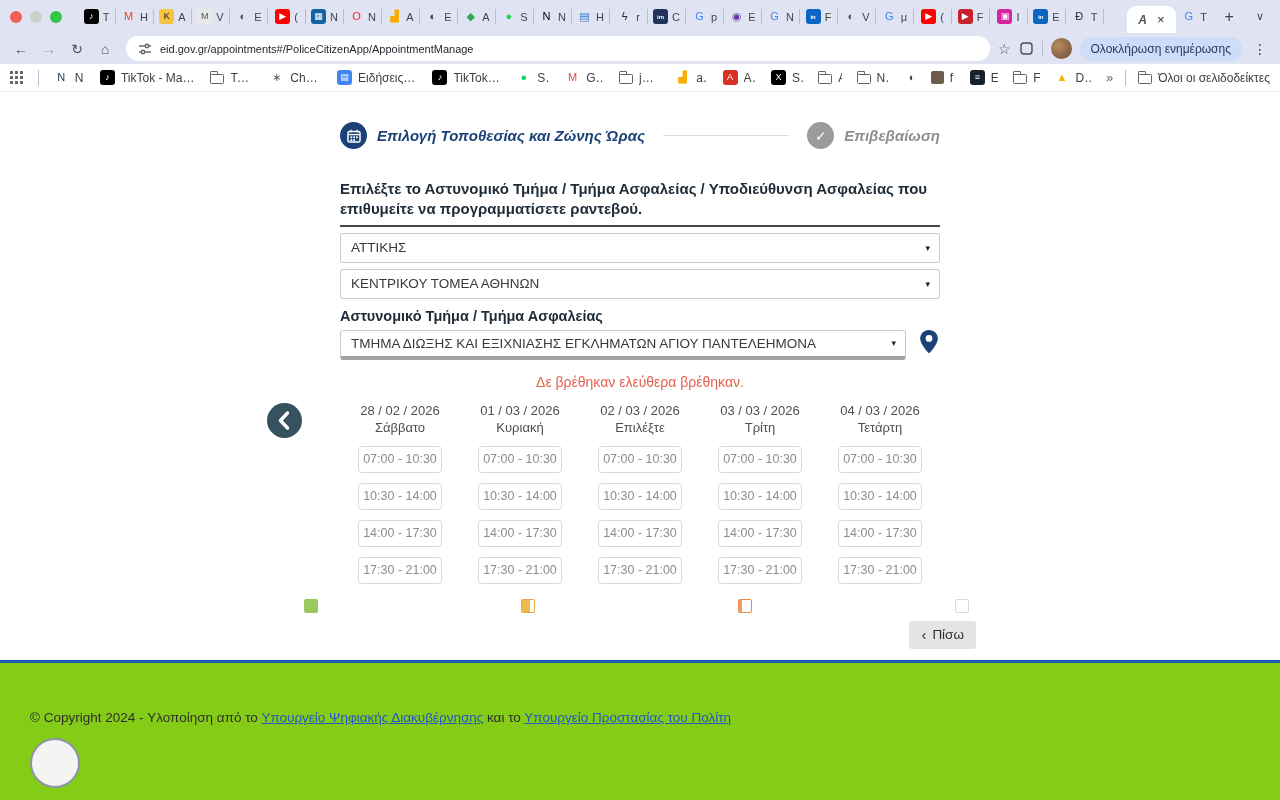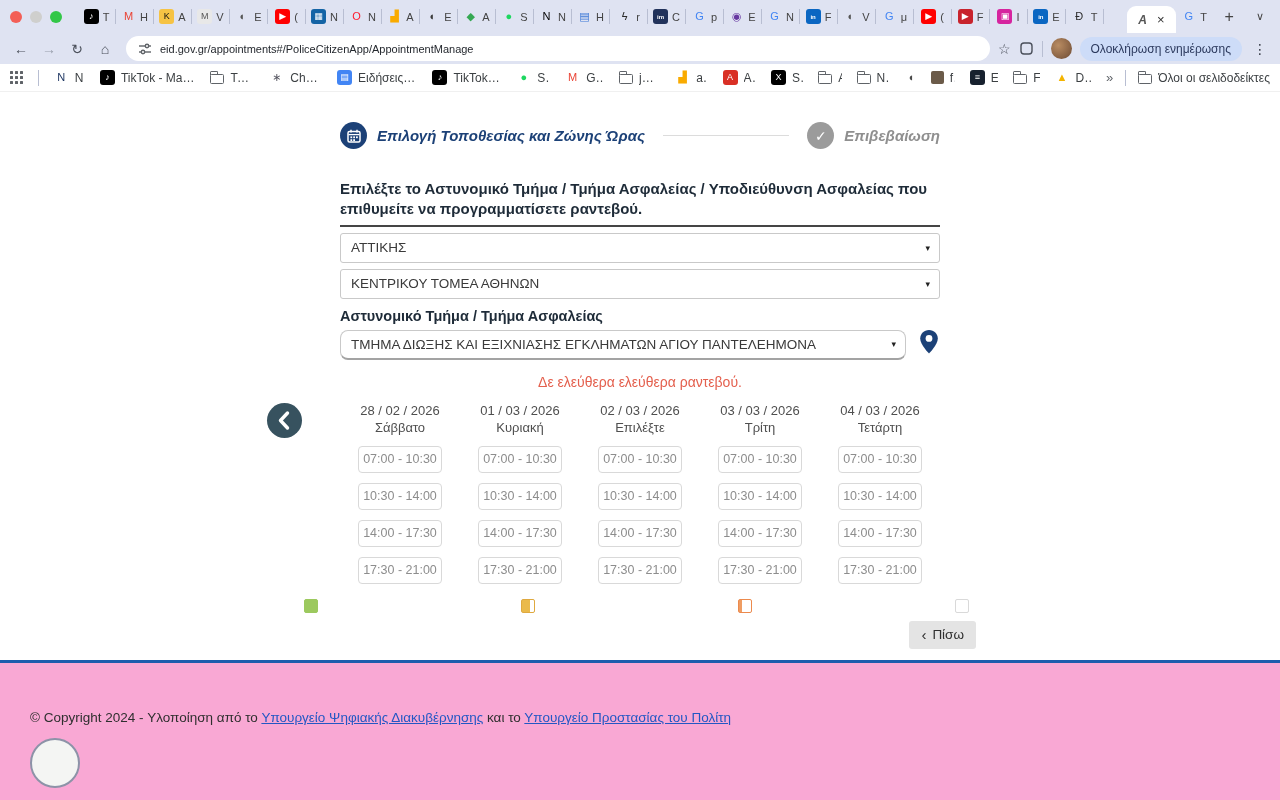--- a/index.html
+++ b/index.html
@@ -83,21 +83,21 @@
   .heading { margin-top:30px; font-size:15px; font-weight:bold; color:#1e2b38;
     line-height:1.35; padding-bottom:5px; border-bottom:2px solid #454545; }
   
   .field-label { margin-top:9px; font-size:14.5px; font-weight:bold; color:#1e2b38; }
   .select { margin-top:6px; height:30px; border:1px solid #c9c9c9; border-radius:3px;
     display:flex; align-items:center; padding:0 26px 0 10px; font-size:13.5px; color:#3a3a3a;
     position:relative; background:#fff; }
   .select .caret { position:absolute; right:9px; top:50%; transform:translateY(-50%);
     font-size:9px; color:#222; }
   .field3-row { display:flex; align-items:center; gap:12px; }
-  .field3-row .select { flex:1; border-bottom:2px solid #a3a3a3;border-radius:8px; }
+  .field3-row .select { flex:1; border-bottom:4px solid #a3a3a3; }
   .pin { flex-shrink:0; display:flex; }
   
   .no-slots { margin-top:14px; text-align:center; color:#e4604e; font-size:14px; }
   .calendar { position:relative; width:600px; margin:13px auto 0; }
   .prev-btn { position:absolute; left:-73px; top:0; width:35px; height:35px; border-radius:50%;
     background:#37525f; display:flex; align-items:center; justify-content:center; }
   .day-columns { display:flex; }
   .day-col { width:120px; text-align:center; }
   .day-date { font-size:13px; color:#4f4f4f; }
   .day-name { font-size:13px; color:#4f4f4f; margin-top:2px; }
@@ -108,21 +108,21 @@
   .legend { width:672px; margin:15px auto 0; display:flex; justify-content:space-between;
     align-items:center; font-size:13.5px; color:#3f3f3f; }
   .legend-item { display:flex; align-items:center; gap:7px; }
   .swatch { width:14px; height:14px; border-radius:2px; }
   
   .back-row { width:672px; margin:8px auto 0; display:flex; justify-content:flex-end; }
   .back-btn { background:#e4e4e4; border-radius:3px; height:28px; padding:0 12px;
     display:flex; align-items:center; gap:6px; font-size:13.5px; color:#2f2f2f; border:none; }
   .back-chev { font-size:15px; line-height:1; }
   
-  .footer { margin-top:11px; border-top:3px solid #1d5dad; background:#f9a8d4; flex:1; min-height:0;
+  .footer { margin-top:11px; border-top:3px solid #1d5dad; background:#84cc16; flex:1; min-height:0;
     padding:47px 0 0 30px; }
   .copyright { font-size:13.5px; color:#2f2f2f; }
   .copyright a { color:#2357c4; }
   .gov-row { margin-top:13px; display:flex; align-items:center; gap:16px; }
   .emblem { width:50px; height:50px; border-radius:50%; border:2px solid #8d93a8; background:#f4f5f3;
     display:flex; align-items:center; justify-content:center; font-size:9px; color:#8d93a8; }
 </style>
 </head>
 <body>
 
@@ -455,21 +455,21 @@
         <span class="caret">▾</span>
       </div>
       <span class="pin">
         <svg width="22" height="26" viewBox="0 0 22 26">
           <path d="M11 1 C6 1 2.2 4.8 2.2 9.6 c0 6.2 8.8 15 8.8 15 s8.8-8.8 8.8-15 C19.8 4.8 16 1 11 1 z" fill="#1c4177"></path>
           <circle cx="11" cy="9.4" r="3.4" fill="#fff"></circle>
         </svg>
       </span>
     </div>
 
-    <div class="no-slots">Δε ελεύθερα ελεύθερα ραντεβού.</div>
+    <div class="no-slots">Δε βρέθηκαν ελεύθερα βρέθηκαν.</div>
   </div>
 
   <div class="calendar">
     <div class="prev-btn">
       <svg width="35" height="35" viewBox="0 0 35 35">
         <path d="M20.5 10 L13.5 17.5 L20.5 25" fill="none" stroke="#fff" stroke-width="3.4" stroke-linecap="round" stroke-linejoin="round"></path>
       </svg>
     </div>
     <div class="day-columns">
         <div class="day-col">

